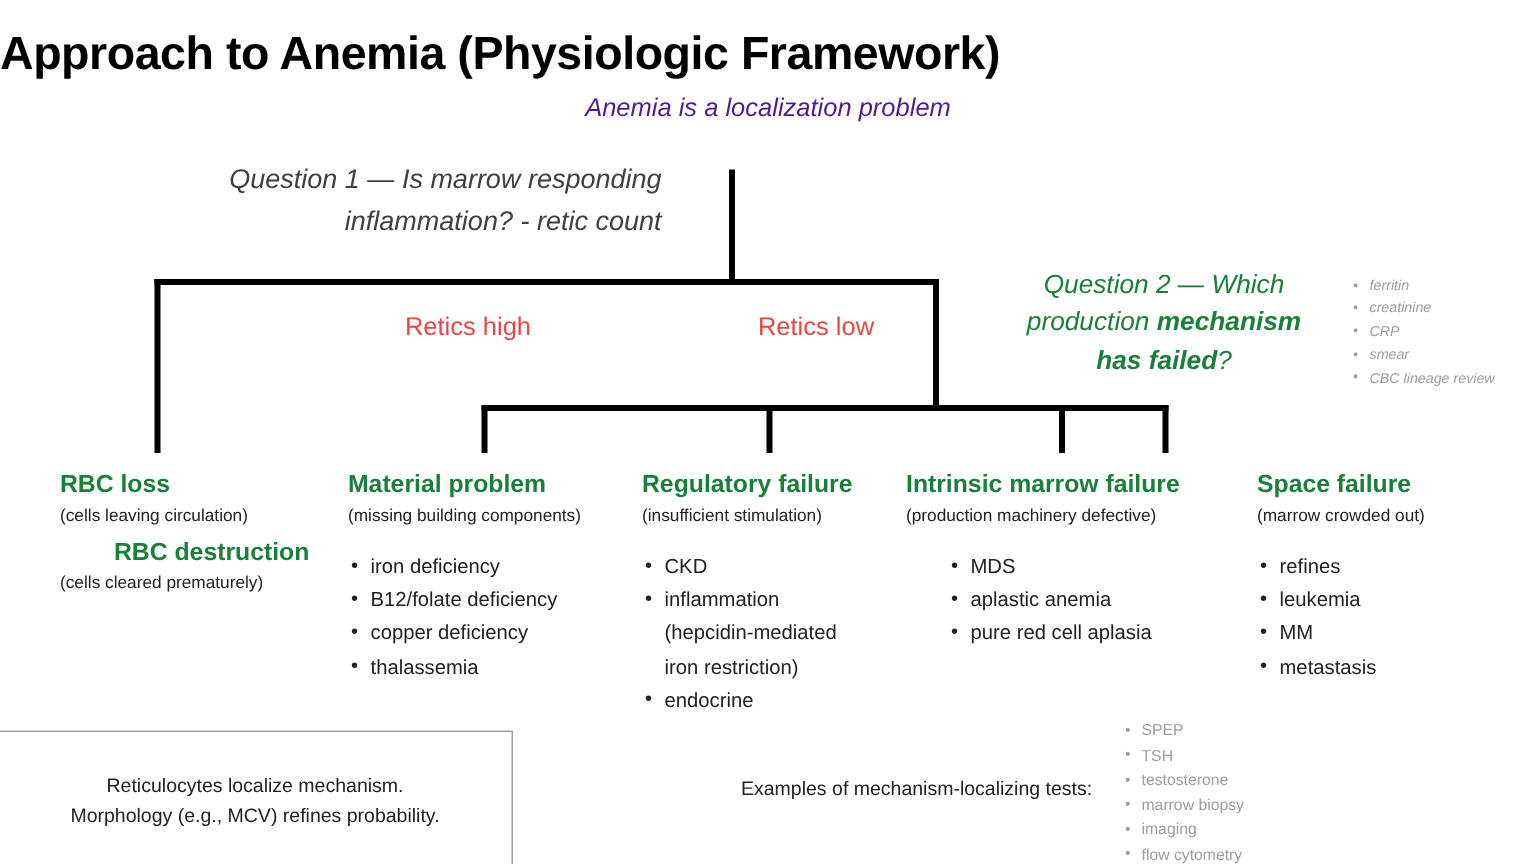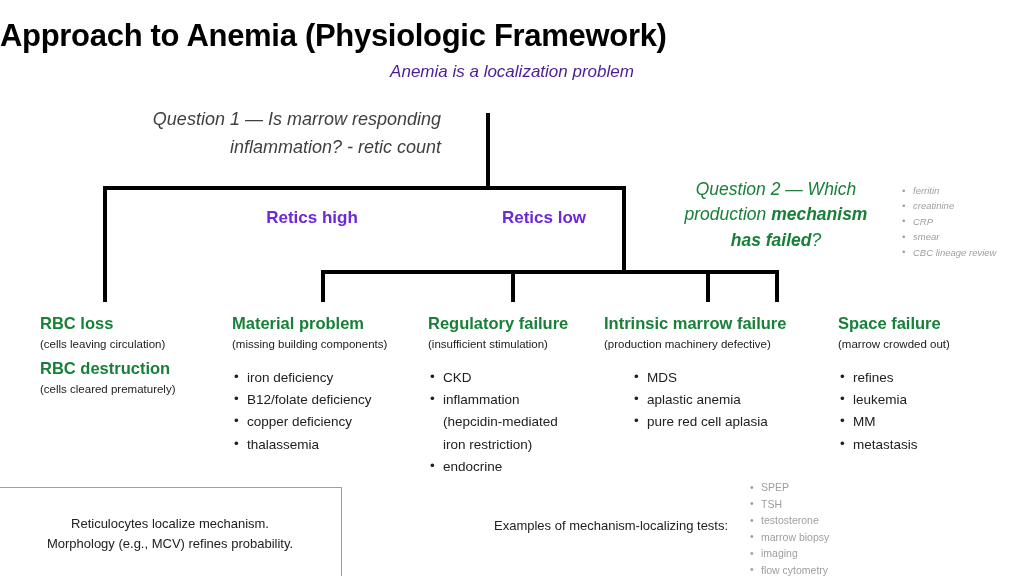--- a/index.html
+++ b/index.html
@@ -70,22 +70,22 @@
     font-style: italic;
     line-height: 1.45;
     color: #188038;
   }
   .q2 b { font-weight: bold; }
 
   
   .retic-label {
     position: absolute;
     font-size: 17px;
-    font-weight: bold;
-    color: #6d28d9;
+    font-weight: normal;
+    color: #ef4444;
     text-align: center;
   }
   .retic-high { left: 222px; top: 208px; width: 180px; }
   .retic-low  { left: 454px; top: 208px; width: 180px; }
 
   
   .gray-list {
     position: absolute;
     margin: 0;
     padding: 0;
@@ -140,21 +140,21 @@
   }
   .bullets .cont { display: block; }
 
   
   #col-rbc        { left: 40px;  top: 314px; width: 190px; }
   #col-material   { left: 232px; top: 314px; width: 198px; }
   #col-regulatory { left: 428px; top: 314px; width: 172px; }
   #col-intrinsic  { left: 604px; top: 314px; width: 222px; }
   #col-space      { left: 838px; top: 314px; width: 150px; }
   .col .bullets { margin-top: 16px; }
-  #col-rbc .second-head { margin-top: 8px; }
+  #col-rbc .second-head { margin-top: 8px; margin-left: 36px; }
 
   
   #takeaway-box {
     position: absolute;
     left: -4px;
     top: 487px;
     width: 346px;
     height: 100px;
     border: 1px solid #9aa0a6;
     box-sizing: border-box;

